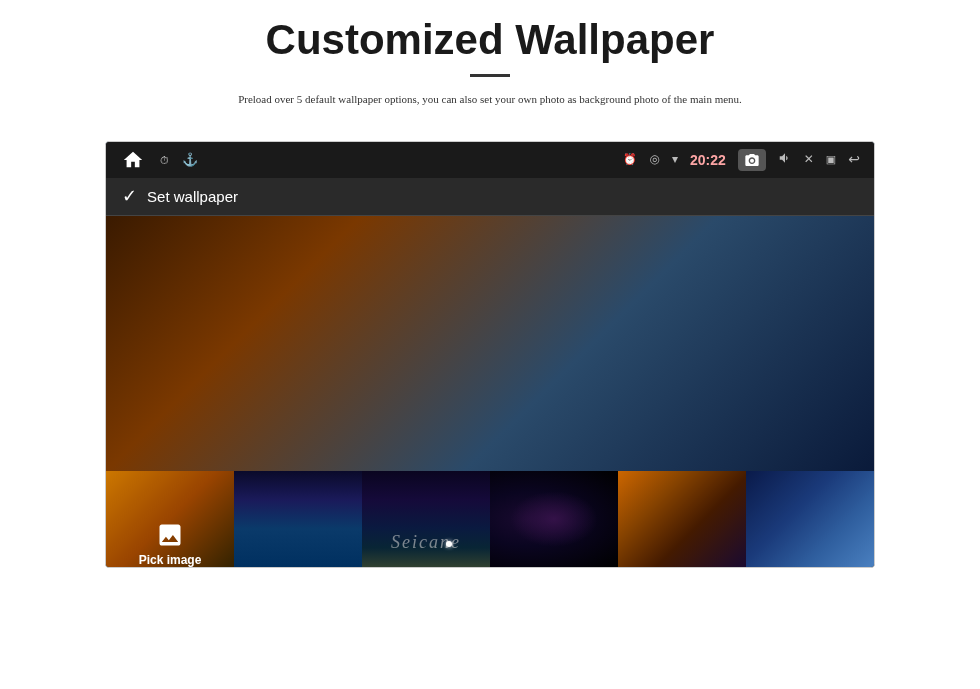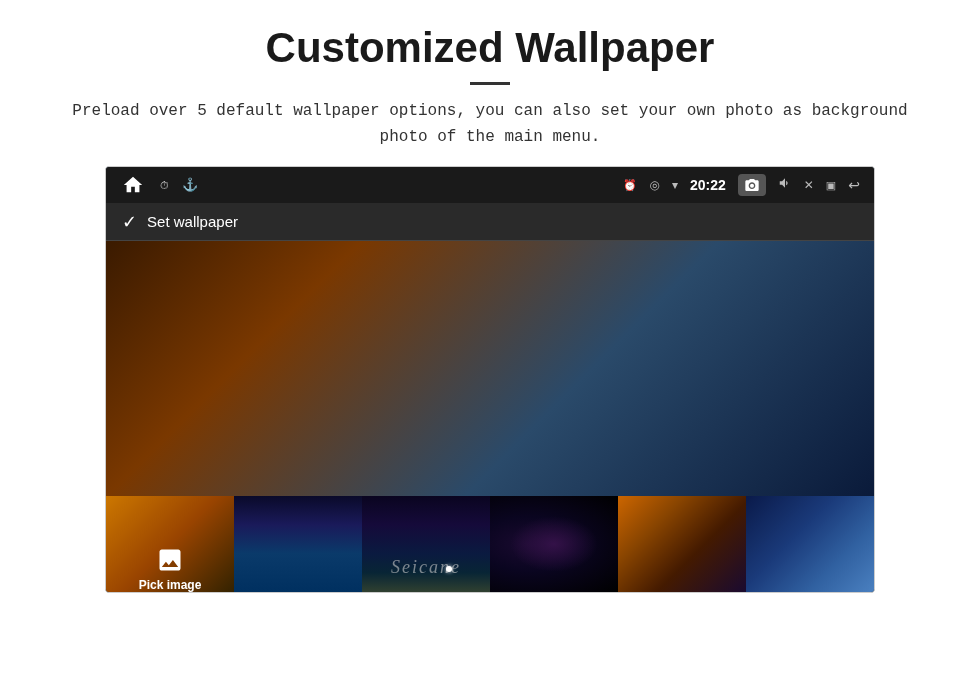--- a/index.html
+++ b/index.html
@@ -6,47 +6,47 @@
     body {
       width: 980px;
       height: 689px;
       background: #fff;
       font-family: Georgia, serif;
       overflow: hidden;
     }
 
     .page-wrapper {
       width: 980px;
-      padding: 24px 30px 0;
+      padding: 16px 30px 0;
     }
 
     .main-title {
       text-align: center;
       font-size: 42px;
       font-weight: 900;
       color: #1a1a1a;
       font-family: Arial, sans-serif;
       margin-bottom: 10px;
     }
 
     .title-divider {
       width: 40px;
       height: 3px;
       background: #333;
       margin: 8px auto 14px;
     }
 
     .subtitle {
       text-align: center;
-      font-size: 16px;
+      font-size: 11px;
       color: #333;
       line-height: 1.6;
       max-width: 860px;
-      margin: 0 auto 16px;
-      font-family: Liberation Mono, monospace;
+      margin: 0 auto 32px;
+      font-family: Liberation Serif, serif;
     }
 
     
     .android-screen {
       width: 770px;
       margin: 0 auto;
       border: 1px solid #ccc;
       border-radius: 4px;
       overflow: hidden;
       background: #1a2a3a;
@@ -90,21 +90,21 @@
     }
 
     .status-icon {
       font-size: 13px;
       color: #ccc;
     }
 
     .time-display {
       font-size: 14px;
       font-weight: bold;
-      color: #ffffff;
+      color: #fca5a5;
       font-family: Arial, sans-serif;
     }
 
     .camera-btn {
       background: #555;
       border-radius: 4px;
       padding: 3px 6px;
       display: flex;
       align-items: center;
       justify-content: center;

